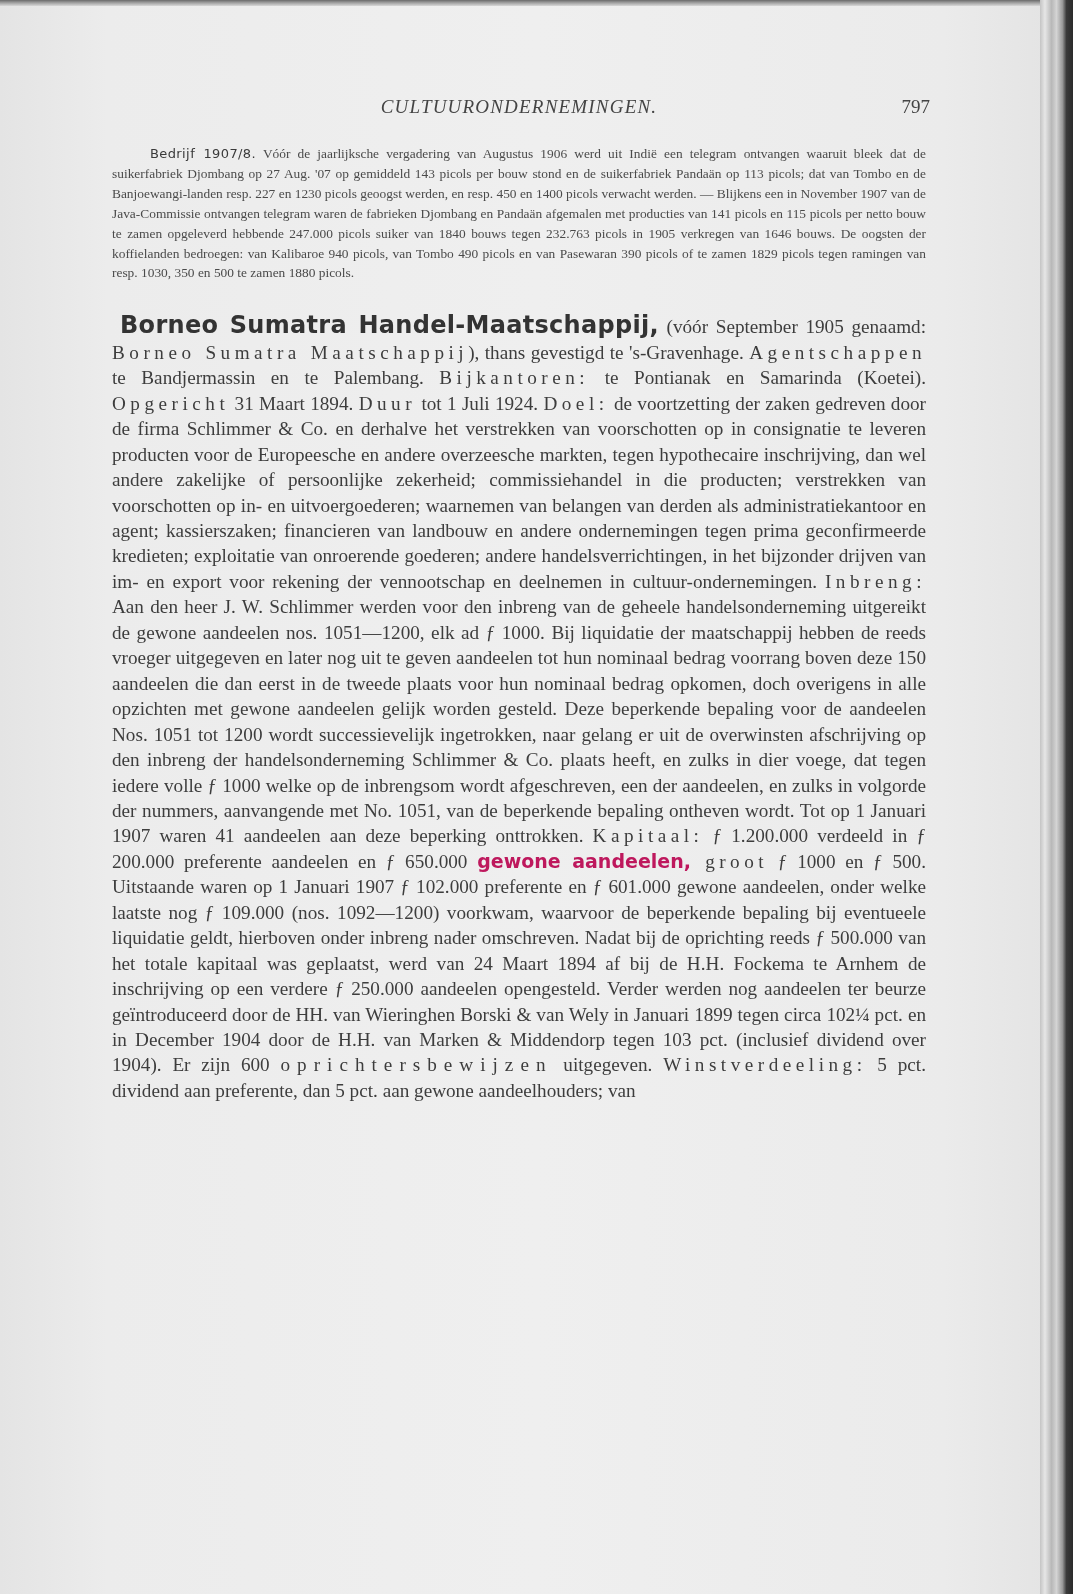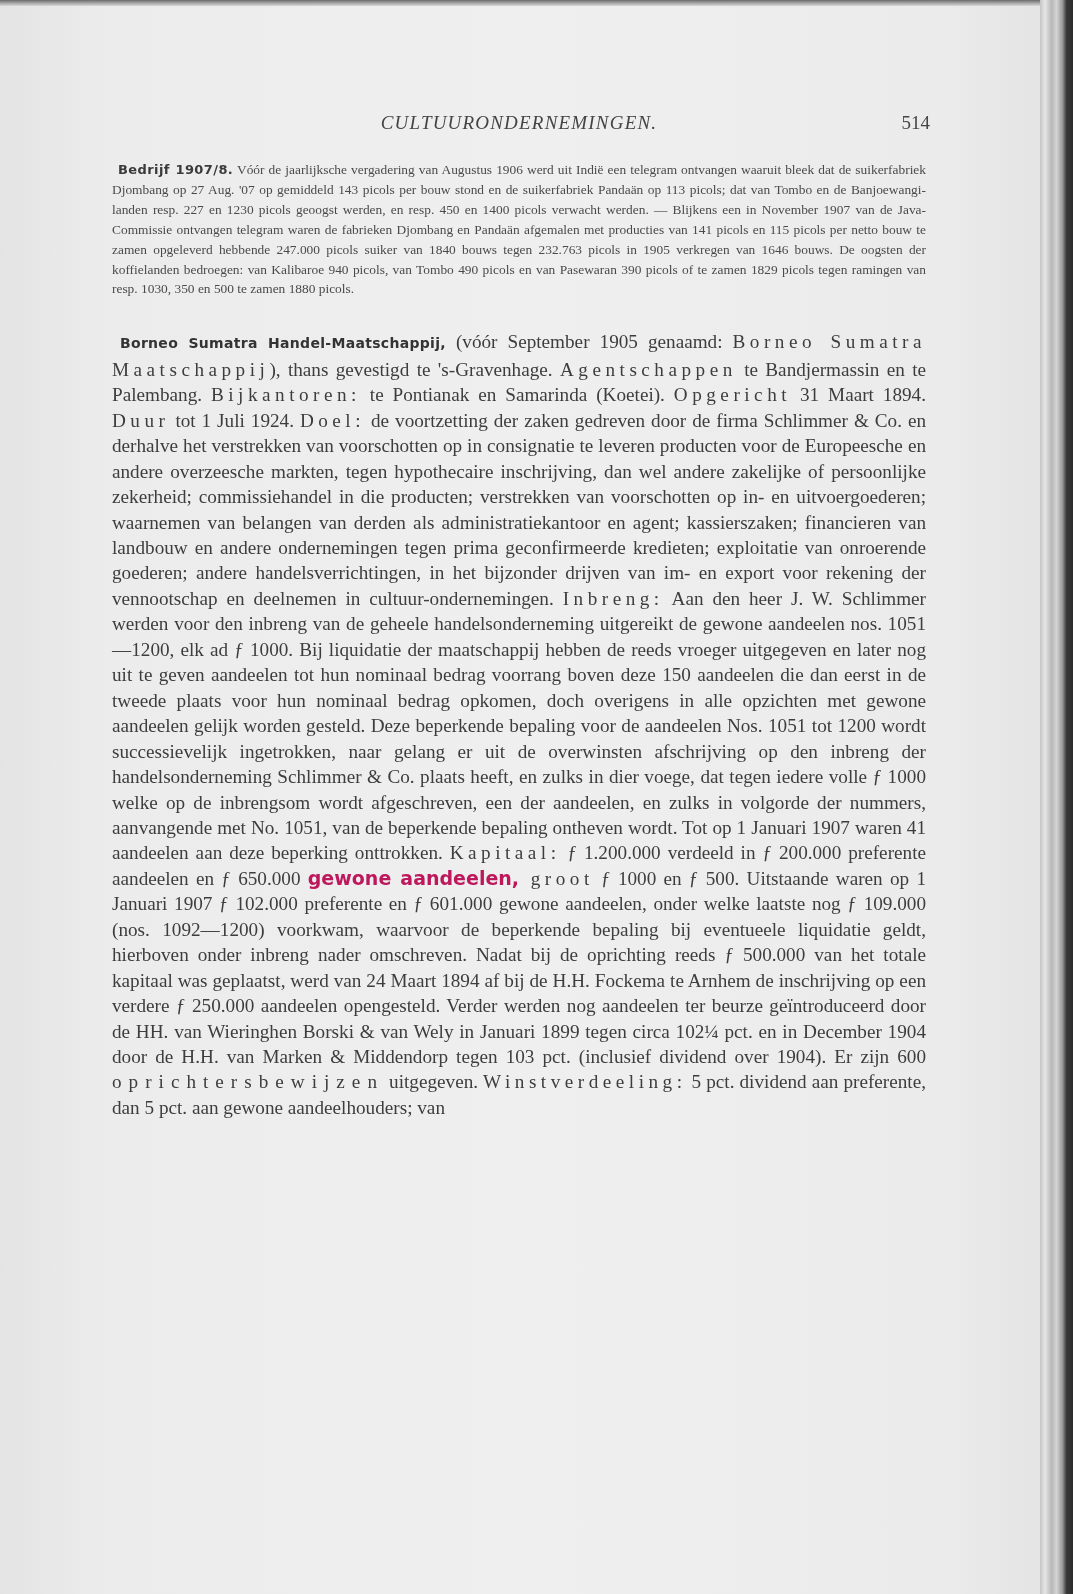--- a/index.html
+++ b/index.html
@@ -6,46 +6,46 @@
   body {
     width:1073px; height:1594px; overflow:hidden; position:relative;
     background: linear-gradient(90deg, #e4e4e4 0%, #ececec 10%, #efefef 50%, #ebebeb 88%, #e2e2e2 100%);
     color:#3b3b3b;
     font-family: "Liberation Serif", "DejaVu Serif", serif;
   }
   .top-edge { position:absolute; left:0; top:0; width:1040px; height:6px;
     background: linear-gradient(180deg, #6a6a6a 0%, #9a9a9a 40%, #d8d8d8 100%); }
   .right-edge { position:absolute; top:0; right:0; width:33px; height:1594px;
     background: linear-gradient(90deg, #c4c4c4 0%, #e6e6e6 15%, #b8b8b8 35%, #d4d4d4 50%, #9a9a9a 68%, #3a3a3a 80%, #2a2a2a 100%); }
-  .page { position:absolute; left:112px; top:112px; width:814px; }
+  .page { position:absolute; left:112px; top:96px; width:814px; }
   .running-head { position:relative; height:30px; }
   .running-title { position:absolute; left:0; right:0; text-align:center; top:0;
     font-style:italic; font-size:19px; letter-spacing:1.2px; color:#444; }
   .page-number { position:absolute; right:-4px; top:0; font-size:19px; color:#444; }
   .small-para { margin-top:18px; font-size:13.4px; line-height:19.9px; text-align:justify;
     color:#4a4a4a; text-indent:6px; }
-  .small-para .lead { font-family:"DejaVu Sans","Liberation Sans",sans-serif; font-weight:bold;
-    font-size:13px; color:#3a3a3a; letter-spacing:0.4px; }
+  .small-para .lead { font-family:"DejaVu Sans","Liberation Sans",sans-serif; font-weight:normal;
+    font-size:13px; color:#3a3a3a; letter-spacing:0.4px;margin-left:32px; }
   .main-para { margin-top:30px; font-size:19.2px; line-height:25.45px; text-align:justify;
     text-indent:8px; color:#3d3d3d; }
   .main-para .lead { font-family:"DejaVu Sans","Liberation Sans",sans-serif; font-weight:bold;
-    font-size:14px; color:#333; letter-spacing:0.3px; }
+    font-size:24px; color:#333; letter-spacing:0.3px; }
   .main-para .bold-inline { font-family:"DejaVu Sans","Liberation Sans",sans-serif; font-weight:bold;
     font-size:19px; color:#be185d; }
   .sp { letter-spacing:4.5px; }
   .sp-wide { letter-spacing:7px; }
 </style>
 </head>
 <body>
 
 <div class="top-edge"></div>
 <div class="right-edge"></div>
 
 <div class="page">
   <div class="running-head">
     <div class="running-title">CULTUURONDERNEMINGEN.</div>
-    <div class="page-number">514</div>
+    <div class="page-number">797</div>
   </div>
 
   <p class="small-para"><span class="lead">Bedrijf 1907/8.</span><span> Vóór de jaarlijksche vergadering van Augustus 1906 werd uit Indië een telegram ontvangen waaruit bleek dat de suikerfabriek Djombang op 27 Aug. '07 op gemiddeld 143 picols per bouw stond en de suikerfabriek Pandaän op 113 picols; dat van Tombo en de Banjoewangi-landen resp. 227 en 1230 picols geoogst werden, en resp. 450 en 1400 picols verwacht werden. — Blijkens een in November 1907 van de Java-Commissie ontvangen telegram waren de fabrieken Djombang en Pandaän afgemalen met producties van 141 picols en 115 picols per netto bouw te zamen opgeleverd hebbende 247.000 picols suiker van 1840 bouws tegen 232.763 picols in 1905 verkregen van 1646 bouws. De oogsten der koffielanden bedroegen: van Kalibaroe 940 picols, van Tombo 490 picols en van Pasewaran 390 picols of te zamen 1829 picols tegen ramingen van resp. 1030, 350 en 500 te zamen 1880 picols.</span></p>
 
   <p class="main-para"><span class="lead">Borneo Sumatra Handel-Maatschappij,</span><span> (vóór September 1905 genaamd: </span><span class="sp">Borneo Sumatra Maatschappij</span><span>), thans gevestigd te 's-Gravenhage. </span><span class="sp">Agentschappen</span><span> te Bandjermassin en te Palembang. </span><span class="sp">Bijkantoren:</span><span> te Pontianak en Samarinda (Koetei). </span><span class="sp">Opgericht</span><span> 31 Maart 1894. </span><span class="sp">Duur</span><span> tot 1 Juli 1924. </span><span class="sp">Doel:</span><span> de voortzetting der zaken gedreven door de firma Schlimmer &amp; Co. en derhalve het verstrekken van voorschotten op in consignatie te leveren producten voor de Europeesche en andere overzeesche markten, tegen hypothecaire inschrijving, dan wel andere zakelijke of persoonlijke zekerheid; commissiehandel in die producten; verstrekken van voorschotten op in- en uitvoergoederen; waarnemen van belangen van derden als administratiekantoor en agent; kassierszaken; financieren van landbouw en andere ondernemingen tegen prima geconfirmeerde kredieten; exploitatie van onroerende goederen; andere handelsverrichtingen, in het bijzonder drijven van im- en export voor rekening der vennootschap en deelnemen in cultuur-ondernemingen. </span><span class="sp">Inbreng:</span><span> Aan den heer J. W. Schlimmer werden voor den inbreng van de geheele handelsonderneming uitgereikt de gewone aandeelen nos. 1051—1200, elk ad ƒ 1000. Bij liquidatie der maatschappij hebben de reeds vroeger uitgegeven en later nog uit te geven aandeelen tot hun nominaal bedrag voorrang boven deze 150 aandeelen die dan eerst in de tweede plaats voor hun nominaal bedrag opkomen, doch overigens in alle opzichten met gewone aandeelen gelijk worden gesteld. Deze beperkende bepaling voor de aandeelen Nos. 1051 tot 1200 wordt successievelijk ingetrokken, naar gelang er uit de overwinsten afschrijving op den inbreng der handelsonderneming Schlimmer &amp; Co. plaats heeft, en zulks in dier voege, dat tegen iedere volle ƒ 1000 welke op de inbrengsom wordt afgeschreven, een der aandeelen, en zulks in volgorde der nummers, aanvangende met No. 1051, van de beperkende bepaling ontheven wordt. Tot op 1 Januari 1907 waren 41 aandeelen aan deze beperking onttrokken. </span><span class="sp">Kapitaal:</span><span> ƒ 1.200.000 verdeeld in ƒ 200.000 preferente aandeelen en ƒ 650.000 </span><span class="bold-inline">gewone aandeelen,</span><span class="sp"> groot</span><span> ƒ 1000 en ƒ 500. Uitstaande waren op 1 Januari 1907 ƒ 102.000 preferente en ƒ 601.000 gewone aandeelen, onder welke laatste nog ƒ 109.000 (nos. 1092—1200) voorkwam, waarvoor de beperkende bepaling bij eventueele liquidatie geldt, hierboven onder inbreng nader omschreven. Nadat bij de oprichting reeds ƒ 500.000 van het totale kapitaal was geplaatst, werd van 24 Maart 1894 af bij de H.H. Fockema te Arnhem de inschrijving op een verdere ƒ 250.000 aandeelen opengesteld. Verder werden nog aandeelen ter beurze geïntroduceerd door de HH. van Wieringhen Borski &amp; van Wely in Januari 1899 tegen circa 102¼ pct. en in December 1904 door de H.H. van Marken &amp; Middendorp tegen 103 pct. (inclusief dividend over 1904). Er zijn 600 </span><span class="sp-wide">oprichtersbewijzen</span><span> uitgegeven. </span><span class="sp">Winstverdeeling:</span><span> 5 pct. dividend aan preferente, dan 5 pct. aan gewone aandeelhouders; van</span></p>
 </div>
 
 </body></html>

